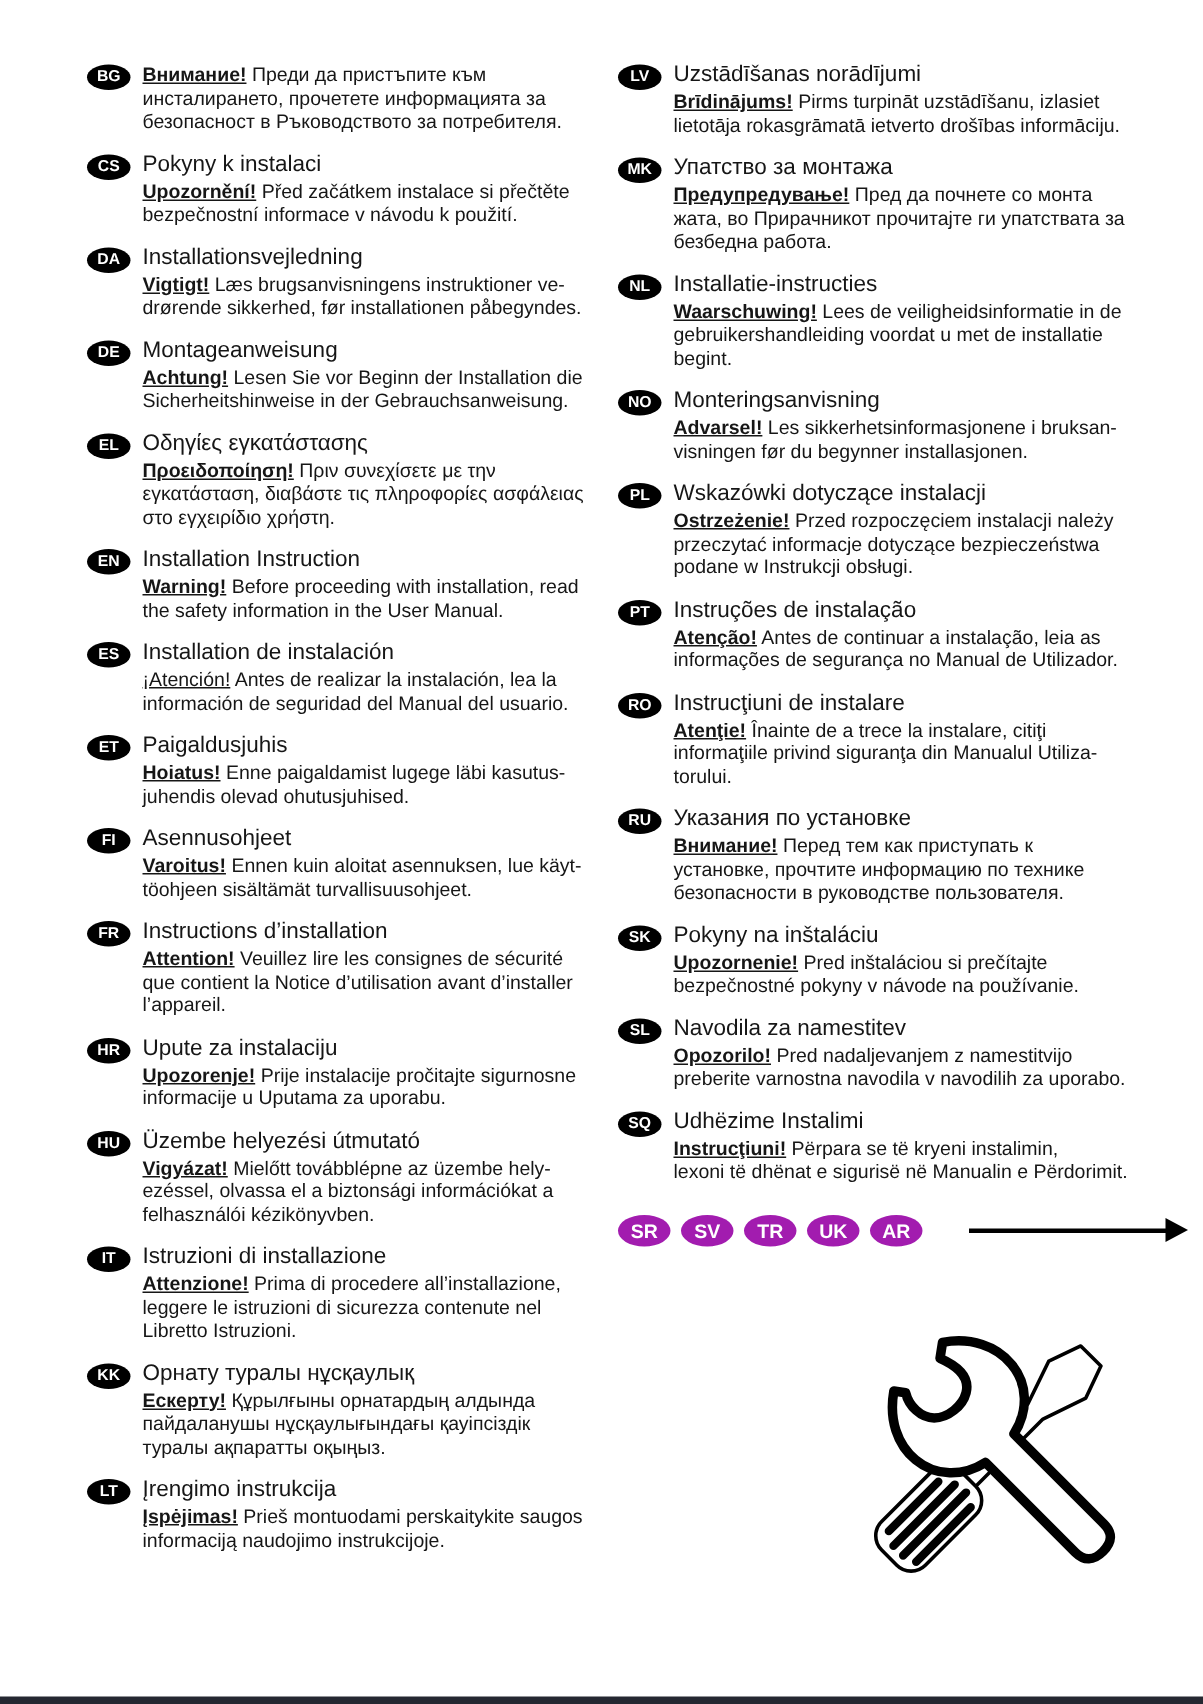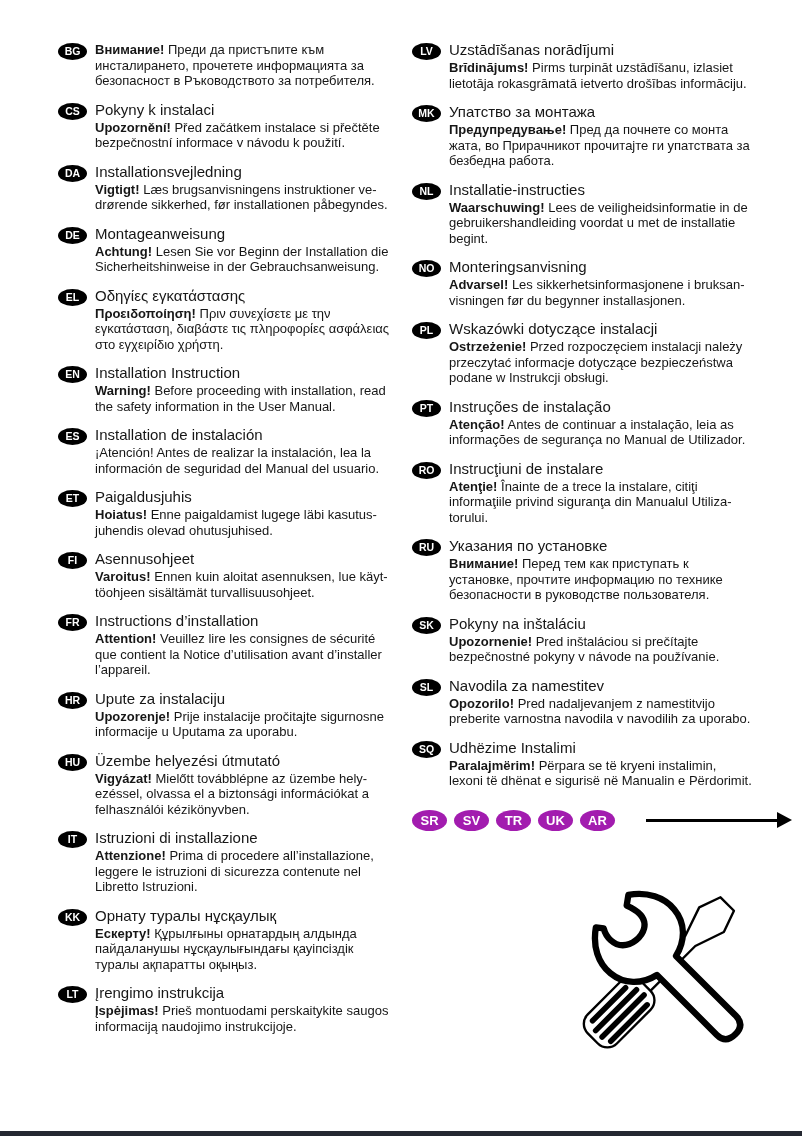--- a/index.html
+++ b/index.html
@@ -14,21 +14,21 @@
   .section{display:flex;margin-bottom:13px;}
   .badge{
     flex:0 0 auto;width:29px;height:17px;margin-top:1px;
     background:#000;border-radius:50%;
     color:#fff;font-weight:bold;font-size:10.5px;line-height:17px;
     text-align:center;letter-spacing:0;
   }
   .txt{padding-left:8px;min-width:0;}
   .title{font-size:15px;line-height:16px;margin-bottom:2px;color:#161616;}
   .body{font-size:13px;line-height:15.5px;white-space:pre-line;color:#161616;}
-  .body b{font-weight:bold;}
+  .body b{font-weight:bold;text-decoration:underline;}
   .body b.plain{font-weight:normal;}
   .badges-row{
     position:absolute;left:412px;top:810px;width:380px;
     display:flex;align-items:center;
   }
   .badge-lg{
     flex:0 0 auto;width:35px;height:21px;margin-right:7px;
     background:#a21caf;border-radius:50%;
     color:#fff;font-weight:bold;font-size:13px;line-height:21px;text-align:center;
   }
@@ -258,21 +258,21 @@
       <div class="txt">
           <div class="title">Navodila za namestitev</div>
         <div class="body"><b>Opozorilo!</b> <span>Pred nadaljevanjem z namestitvijo
 preberite varnostna navodila v navodilih za uporabo.</span></div>
         </div>
     </div>
     <div class="section">
       <span class="badge">SQ</span>
       <div class="txt">
           <div class="title">Udhëzime Instalimi</div>
-        <div class="body"><b>Paralajmërim!</b> <span>Përpara se të kryeni instalimin,
+        <div class="body"><b>Instrucţiuni!</b> <span>Përpara se të kryeni instalimin,
 lexoni të dhënat e sigurisë në Manualin e Përdorimit.</span></div>
         </div>
     </div>
   </div>
 
   <div class="badges-row">
     <span class="badge-lg">SR</span>
     <span class="badge-lg">SV</span>
     <span class="badge-lg">TR</span>
     <span class="badge-lg">UK</span>

